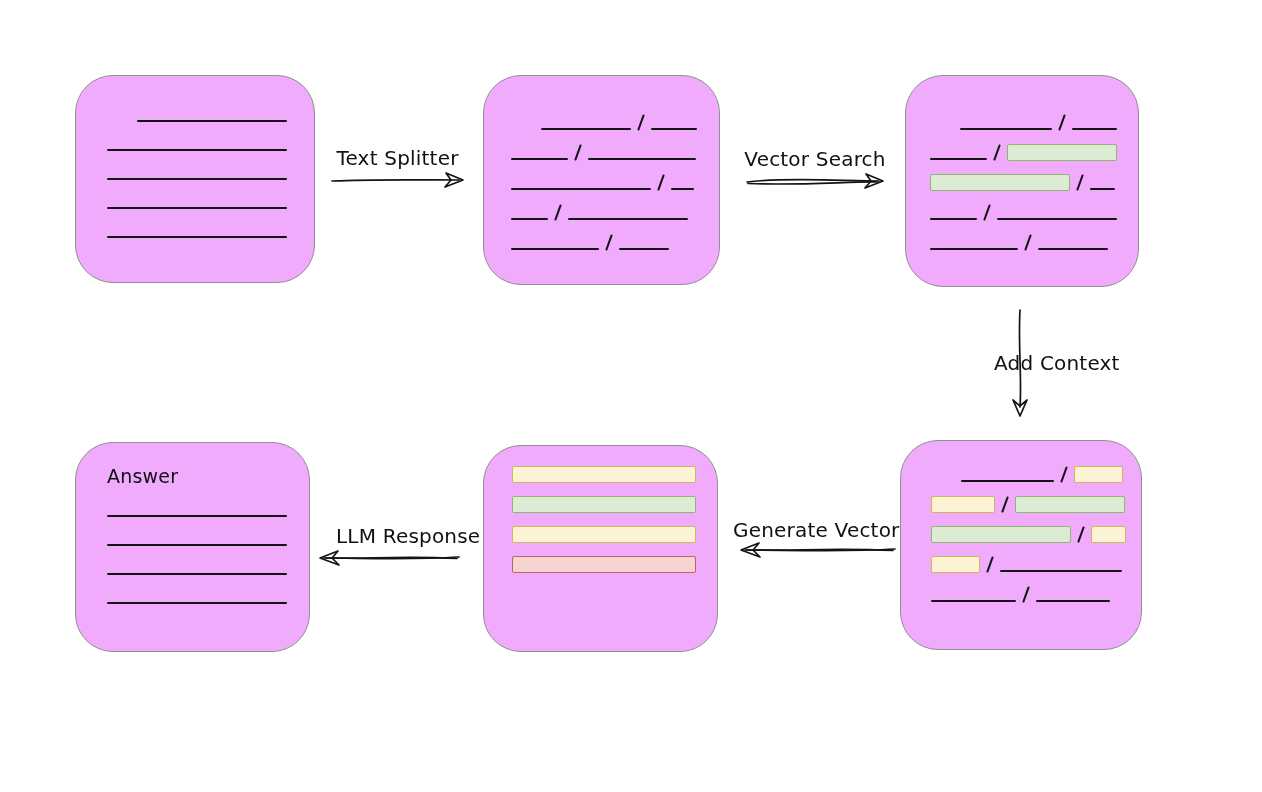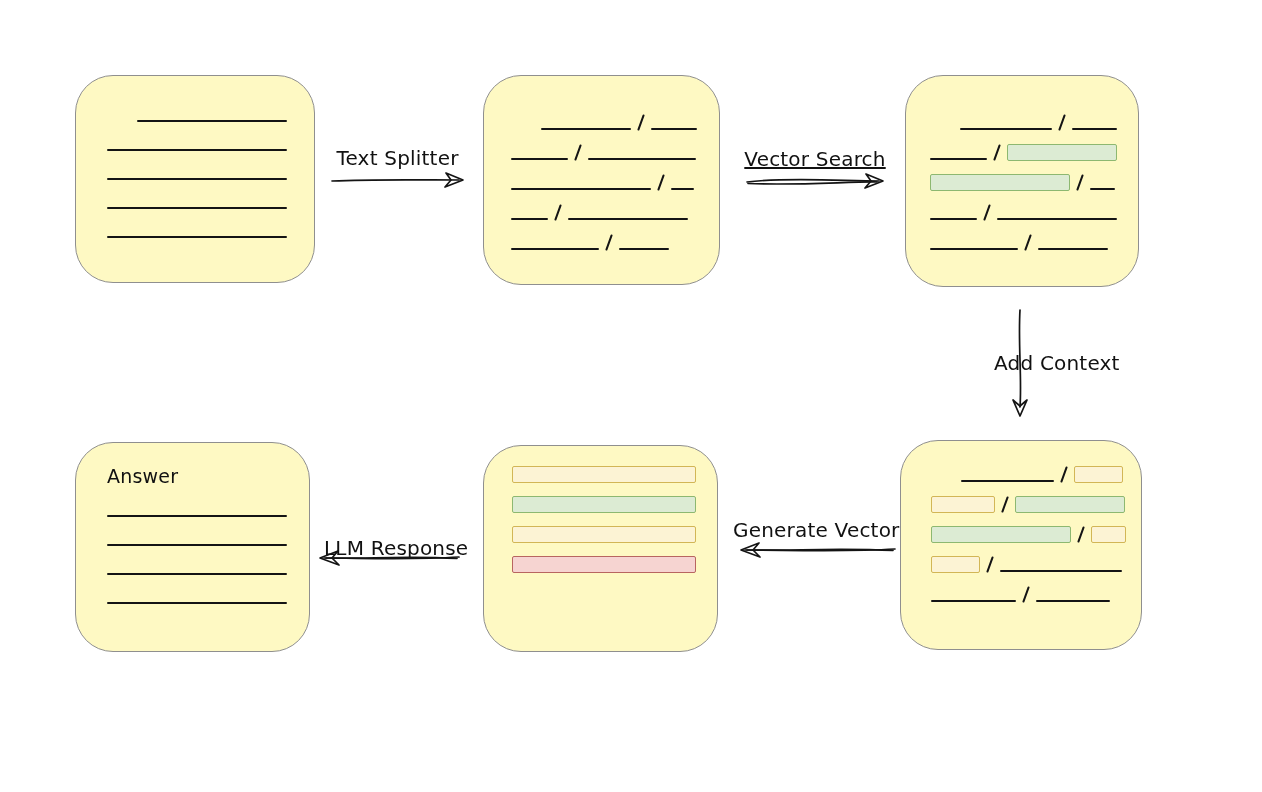--- a/index.html
+++ b/index.html
@@ -3,21 +3,21 @@
 <meta charset="utf-8">
 <style>
   html,body{margin:0;padding:0;background:#ffffff;}
   #canvas{
     position:relative;width:1262px;height:792px;background:#ffffff;
     font-family:"DejaVu Sans","Liberation Sans",sans-serif;color:#111;
     overflow:hidden;
   }
   .node{
     position:absolute;border:1px solid #8f8f8f;border-radius:38px;
-    background:#fef9c3;box-sizing:border-box;
+    background:#f0abfc;box-sizing:border-box;
   }
   
   .seg-line{height:2px;background:#141414;border-radius:1px;align-self:flex-end;margin-bottom:1px;}
   .seg-box{height:15px;border:1.5px solid;border-radius:2px;align-self:flex-end;box-sizing:content-box;}
   .seg-box.green{background:var(--green-fill);border-color:var(--green-border);}
   .seg-box.yellow{background:var(--yellow-fill);border-color:var(--yellow-border);}
   .slash{
     width:2px;height:17px;background:#141414;border-radius:1px;
     transform:rotate(20deg);align-self:flex-end;margin:0 9px 0 9px;flex:none;
   }
@@ -168,41 +168,41 @@
         </div>
     </div>
   </div>
 
   <div class="arrow-label" style="left:325px;top:146px;width:145px;">Text Splitter</div>
   <svg style="left:330px;top:168px;" width="140" height="26">
     <path d="M2 13 C 45 11, 95 12, 129 12"></path>
     <path d="M116 5 L133 12 L115 19 L121 12 Z"></path>
   </svg>
 
-  <div class="arrow-label" style="left:740px;top:147px;width:150px;text-decoration:underline;">Vector Search</div>
+  <div class="arrow-label" style="left:740px;top:147px;width:150px;">Vector Search</div>
   <svg style="left:745px;top:170px;" width="145" height="26">
     <path d="M2 12 C 40 7, 100 11, 134 11"></path>
     <path d="M3 13.5 C 55 15.5, 105 11.5, 132 12"></path>
     <path d="M121 4 L138 11 L120 18 L126 11 Z"></path>
   </svg>
 
   <div class="arrow-label" style="left:994px;top:351px;">Add Context</div>
   <svg style="left:1009px;top:308px;" width="24" height="114">
     <path d="M11 2 C 9 35, 13 70, 11 99"></path>
     <path d="M4 92 L11 108 L18 92 L11 98 Z"></path>
   </svg>
 
   <div class="arrow-label" style="left:733px;top:518px;width:155px;">Generate Vector</div>
   <svg style="left:737px;top:538px;" width="160" height="26">
     <path d="M158 11 C 110 14, 50 12, 8 12"></path>
     <path d="M156 12.5 C 100 9.5, 55 13, 10 12"></path>
     <path d="M22 5 L4 12 L23 19 L16 12 Z"></path>
   </svg>
 
-  <div class="arrow-label" style="left:324px;top:524px;width:140px;margin-top:12px;">LLM Response</div>
+  <div class="arrow-label" style="left:336px;top:524px;width:140px;">LLM Response</div>
   <svg style="left:316px;top:546px;" width="145" height="26">
     <path d="M143 11 C 95 14, 45 12, 8 12"></path>
     <path d="M141 12.5 C 90 9.5, 50 13, 10 12"></path>
     <path d="M22 5 L4 12 L23 19 L16 12 Z"></path>
   </svg>
 
 
 </div>
 
 </body></html>

